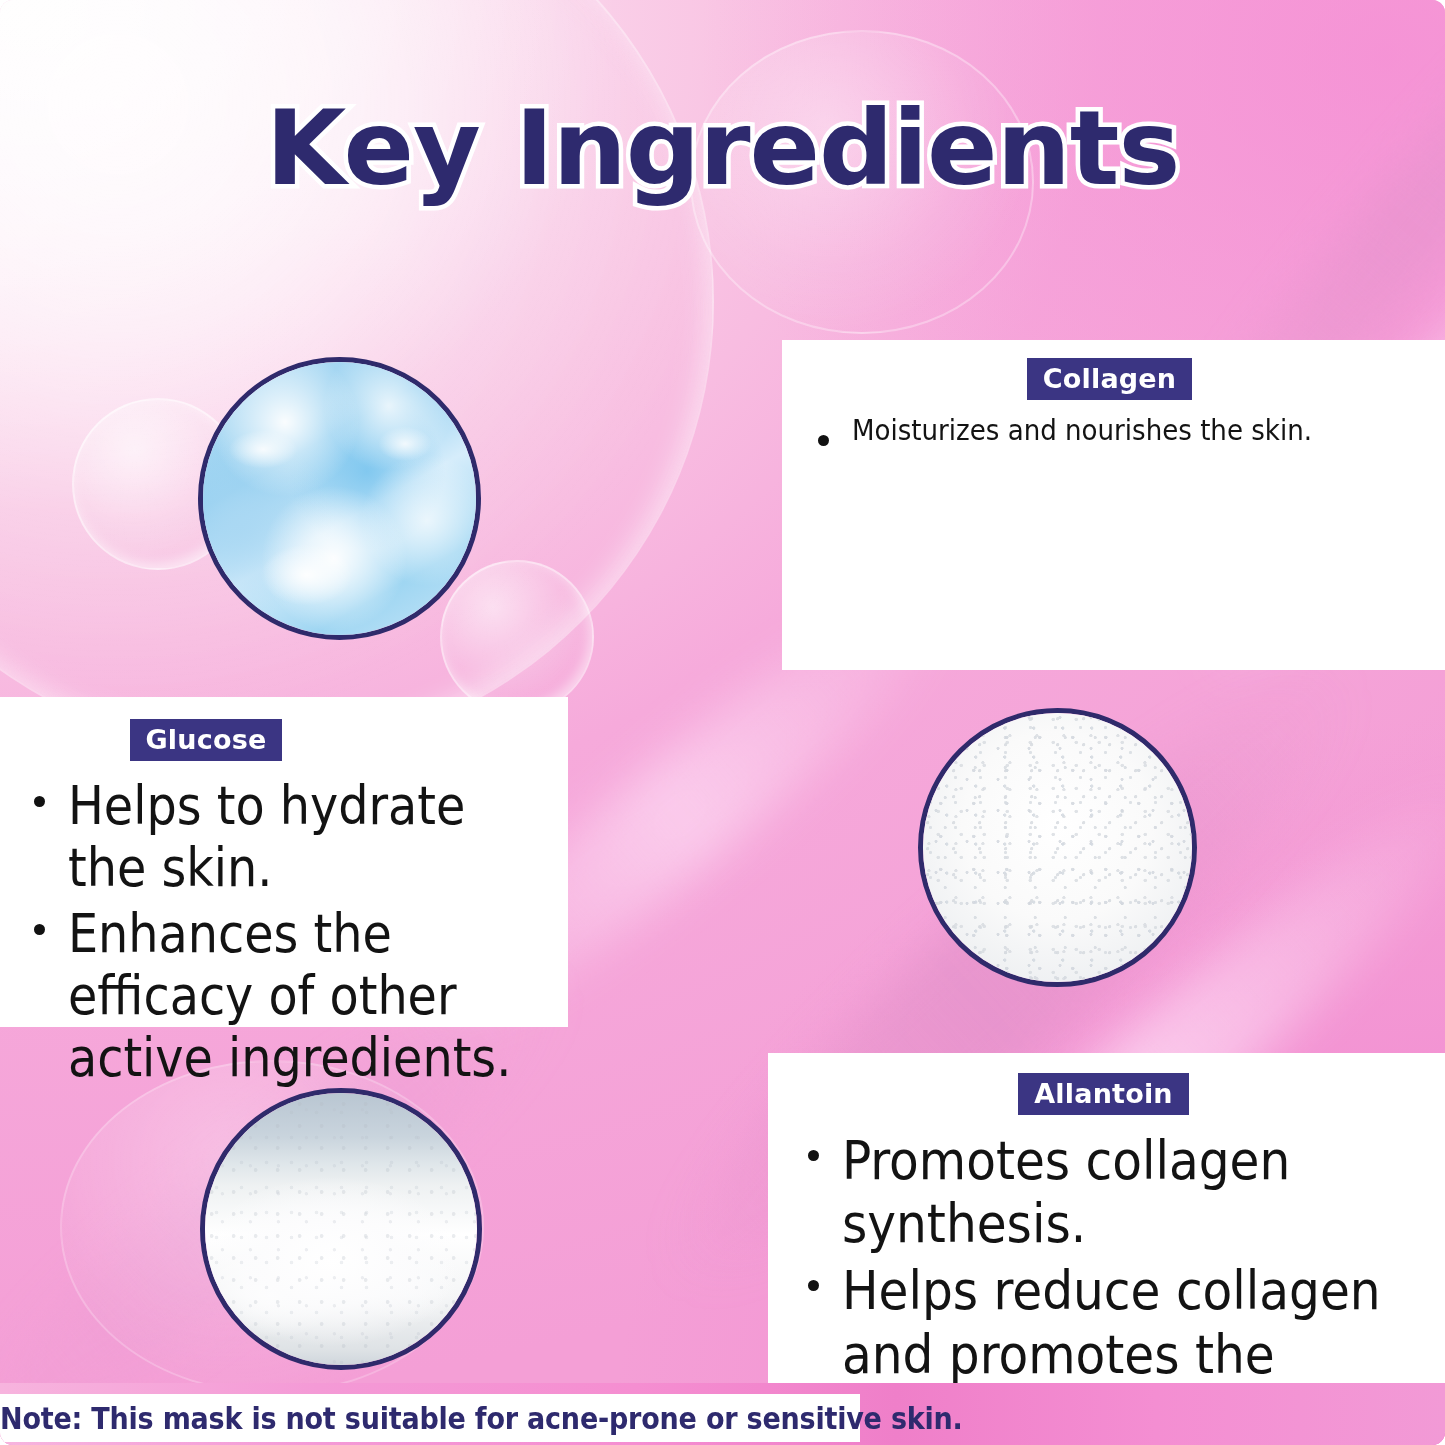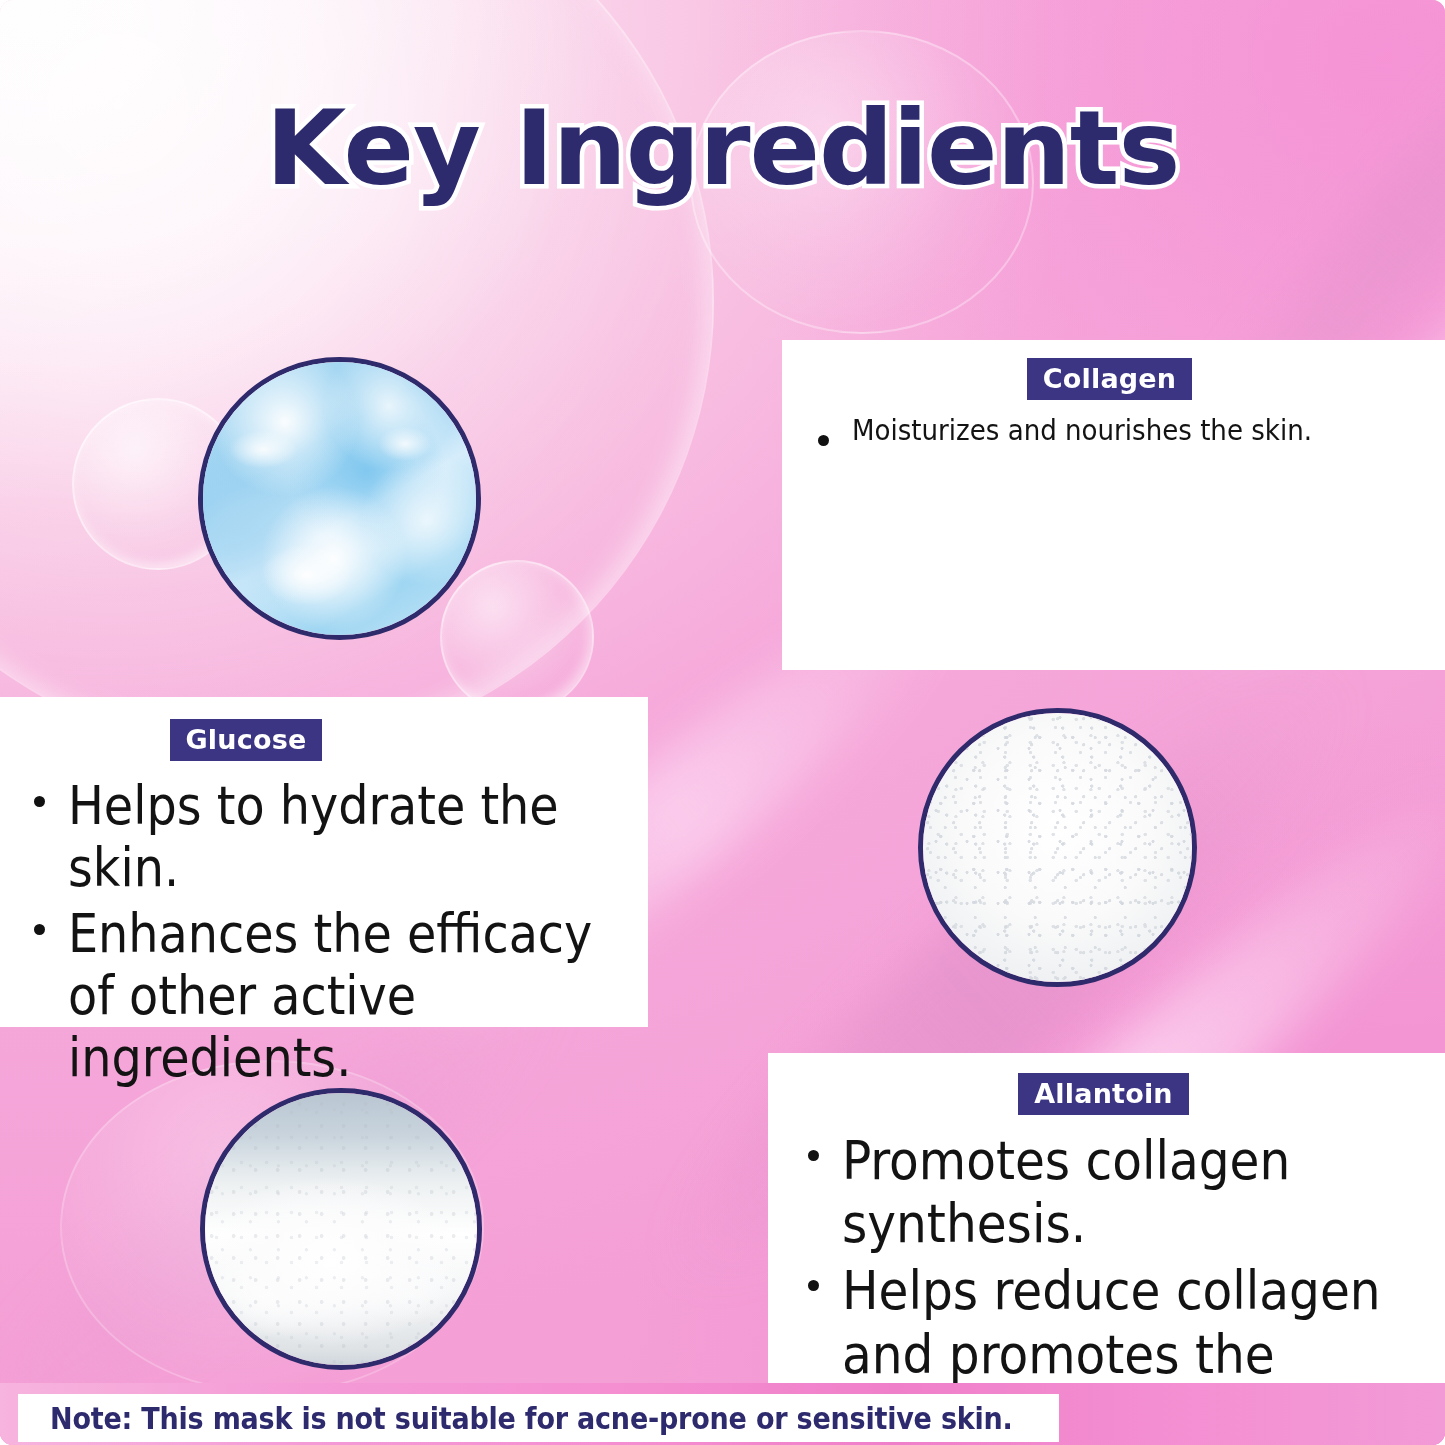--- a/index.html
+++ b/index.html
@@ -114,21 +114,21 @@
     white-space: nowrap;
   }
 
   
   .card {
     position: absolute;
     background: #ffffff;
     box-sizing: border-box;
   }
   .card-1 { left: 782px; top: 316px;  width: 663px; height: 330px; padding: 18px 22px 10px 26px; margin-top: 24px; }
-  .card-2 { left: 0;     top: 697px;  width: 648px; height: 330px; padding: 22px 20px 10px 24px; }
+  .card-2 { left: 0;     top: 697px;  width: 568px; height: 330px; padding: 22px 20px 10px 24px; }
   .card-3 { left: 768px; top: 1053px; width: 677px; height: 380px; padding: 20px 20px 10px 30px; }
 
   .tag-row { text-align: center; }
   .tag {
     display: inline-block;
     background: #3b3583;
     color: #ffffff;
     font-family: "DejaVu Sans", sans-serif;
     font-size: 27px;
     font-weight: 700;
@@ -254,28 +254,27 @@
     left: 0;
     top: 1383px;
     width: 1445px;
     height: 62px;
     background: linear-gradient(90deg, #f7b4de 0%, #f49ad6 22%, #f58ed1 44%, #ef7fc9 62%, #f48ed2 80%, #f29ad6 100%);
   }
   .footer-note {
     position: absolute;
     left: 0;
     top: 1394px;
-    width: 1041px;
+    width: 860px;
     height: 48px;
     background: #ffffff;
     display: flex;
     align-items: center;
-    padding-left: 32px;
+    padding-left: 0;
     box-sizing: border-box;
-    margin-left: 18px;
   }
   .footer-note .txt {
     font-family: "DejaVu Sans Condensed", "DejaVu Sans", sans-serif;
     font-size: 30px;
     font-weight: 700;
     color: #2e2a6e;
     white-space: nowrap;
     letter-spacing: -.2px;
   }
 </style>

